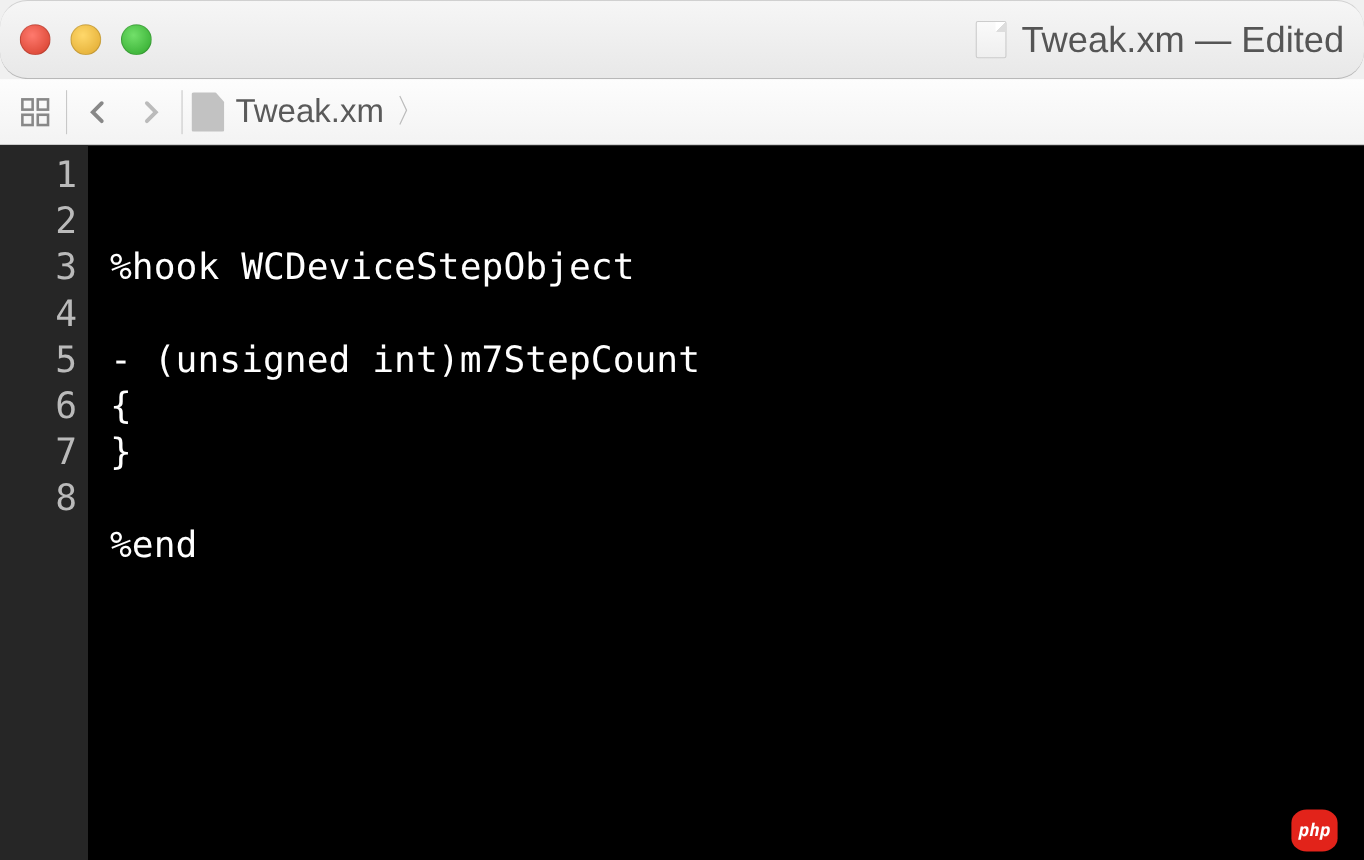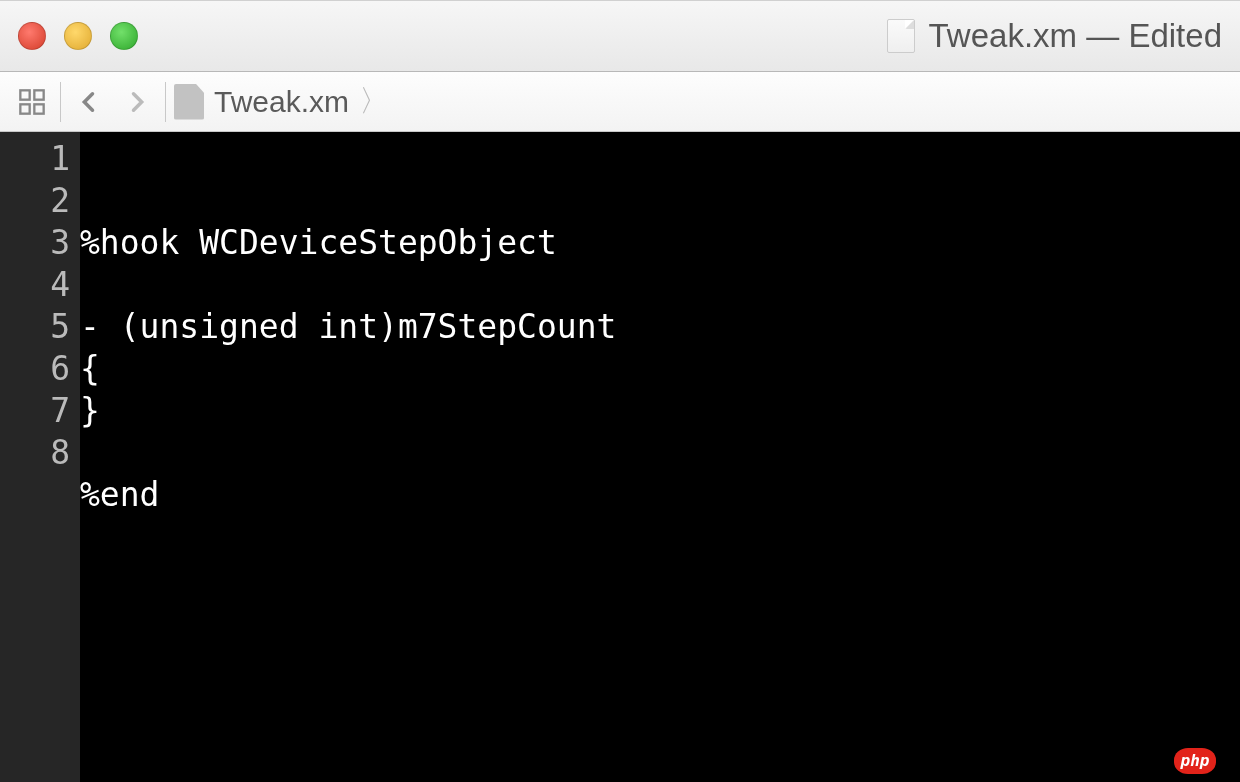--- a/index.html
+++ b/index.html
@@ -16,20 +16,21 @@
     }
     .titlebar {
       height: 72px;
       background: linear-gradient(to bottom, #f6f6f6, #e8e8e8);
       border-top: 1px solid #d0d0d0;
       border-bottom: 1px solid #b8b8b8;
       display: flex;
       align-items: center;
       padding: 0 18px;
       position: relative;
+      border-radius: 25px;
     }
     .traffic-lights {
       display: flex;
       gap: 18px;
       align-items: center;
     }
     .traffic-light {
       width: 28px;
       height: 28px;
       border-radius: 50%;
@@ -124,42 +125,42 @@
     .gutter {
       background: #262626;
       color: #bababa;
       text-align: right;
       padding: 6px 10px 6px 18px;
       user-select: none;
       min-width: 80px;
     }
     .code {
       color: #fff;
-      padding: 6px 0;
+      padding: 6px 20px;
       white-space: pre;
       position: relative;
       flex: 1;
     }
     .code-line {
       height: 42px;
     }
     .cursor-caret {
       display: inline-block;
       width: 2px;
       height: 36px;
       background: #fff;
       vertical-align: text-bottom;
       margin-bottom: -4px;
     }
     .badge {
       position: absolute;
       right: 24px;
       bottom: 8px;
       width: 42px;
-      height: 26px;
+      height: 38px;
       background: #e2231a;
       border-radius: 50%/50%;
       border-radius: 14px / 12px;
       display: flex;
       align-items: center;
       justify-content: center;
       font-size: 16px;
       color: #fff;
       font-style: italic;
       font-weight: bold;

